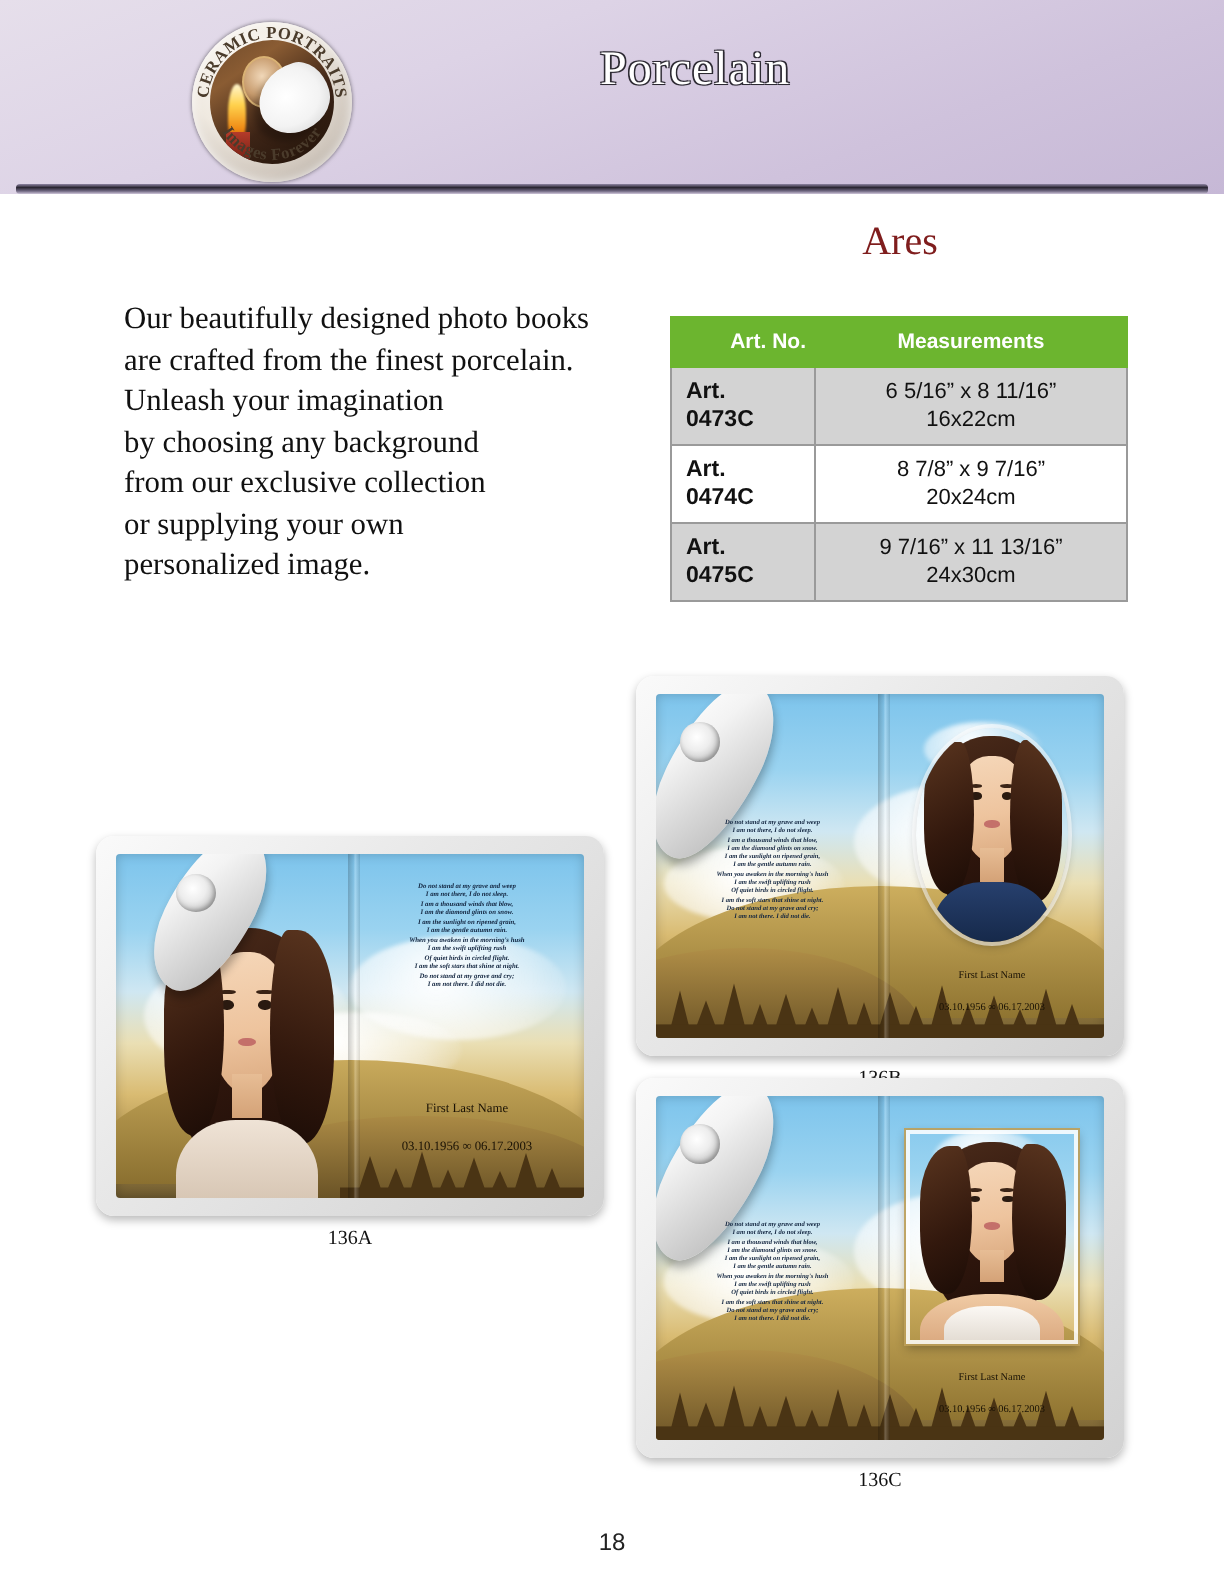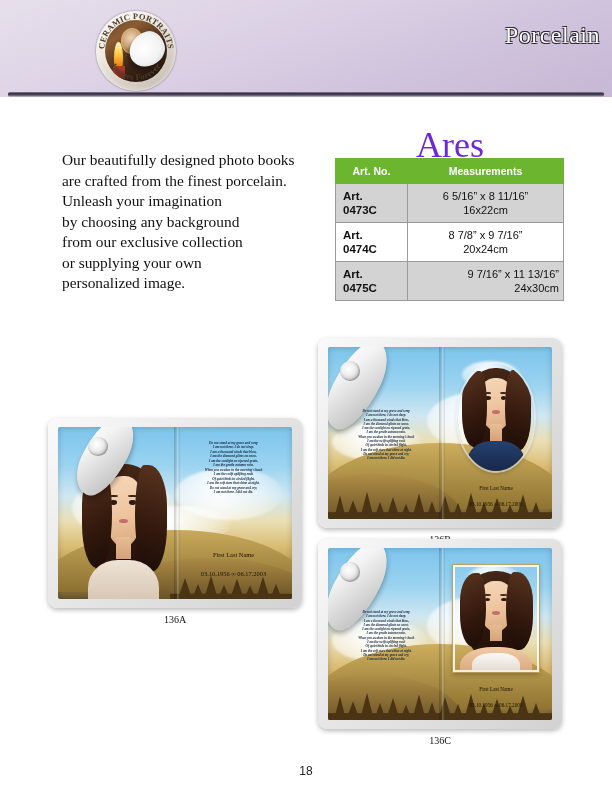--- a/index.html
+++ b/index.html
@@ -60,21 +60,21 @@
   }
   .logo-ring-text{
     position:absolute; left:0; top:0; width:80px; height:80px;
     font-family:"Liberation Serif", serif;
   }
   .logo-ring-text text{
     font-size:8.4px; font-weight:bold; fill:#4a3b2b; letter-spacing:.3px;
   }
   .title-wrap{
     position:absolute; left:300px; top:20px; width:300px;
-    text-align:right;
+    text-align:left;
   }
   .title-line{
     font-family:"Liberation Serif", serif;
     font-size:24px;
     line-height:30px;
     color:#ffffff;
     letter-spacing:.5px;
     text-shadow:
       -0.7px -0.7px 0 #2d2a33, 0.7px -0.7px 0 #2d2a33,
       -0.7px  0.7px 0 #2d2a33, 0.7px  0.7px 0 #2d2a33,
@@ -89,40 +89,39 @@
     font-size:15.4px;
     line-height:20.5px;
     color:#111111;
   }
 
   
   .ares-title{
     position:absolute; left:335px; top:110px; width:230px;
     text-align:center;
     font-family:"Liberation Serif", serif;
-    font-size:36px;
-    color:#6d28d9;
-    margin-top:14px;
+    font-size:20px;
+    color:#7f1d1d;
   }
   .spec-table{
     position:absolute; left:335px; top:158px; width:229px;
     border-collapse:collapse;
     font-family:"Liberation Sans", sans-serif;
     border:1px solid #9a9a9a;
   }
   .spec-table th{
     background:#6cb52f;
     color:#ffffff;
     font-size:10.5px;
     font-weight:bold;
     padding:6px 4px;
     border:1px solid #6cb52f;
     text-align:center;
   }
-  .spec-table th.artno{ width:72px; }
+  .spec-table th.artno{ width:72px;text-align:right; }
   .spec-table td{
     border:1px solid #9a9a9a;
     font-size:11px;
     color:#111111;
     padding:5px 4px;
   }
   .spec-table td.artno{
     font-weight:bold; font-size:11.5px; text-align:left; padding-left:7px;
     line-height:14px;
   }
@@ -344,21 +343,21 @@
     </tr>
     <tr class="plain">
       <td class="artno" style="white-space:pre-line;">Art.
 0474C</td>
       <td class="meas" style="white-space:pre-line;">8 7/8” x 9 7/16”
 20x24cm</td>
     </tr>
     <tr class="shade">
       <td class="artno" style="white-space:pre-line;">Art.
 0475C</td>
-      <td class="meas" style="white-space:pre-line;text-align:right;">9 7/16” x 11 13/16”
+      <td class="meas" style="white-space:pre-line;">9 7/16” x 11 13/16”
 24x30cm</td>
     </tr>
   </tbody>
 </table>
 
 <div class="product" style="left:318px; top:338px; width:244px;">
   <div class="book" style="height:190px;">
     <div class="spread" style="height:172px;">
       <div class="cloud" style="left:44%; top:26%; width:46%; height:34%;"></div>
       <div class="cloud" style="left:2%; top:44%; width:40%; height:22%;"></div>

